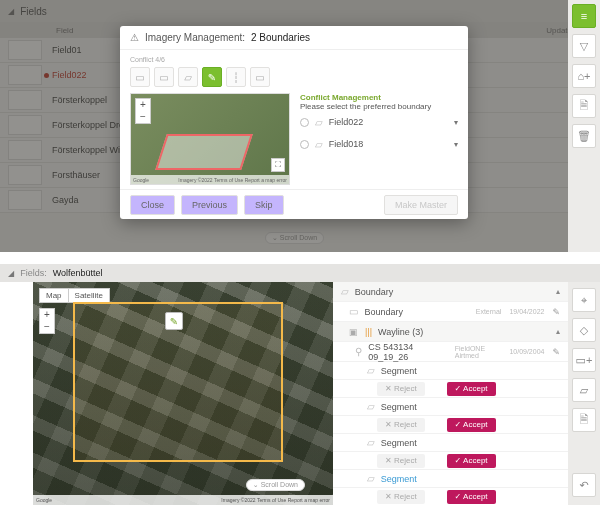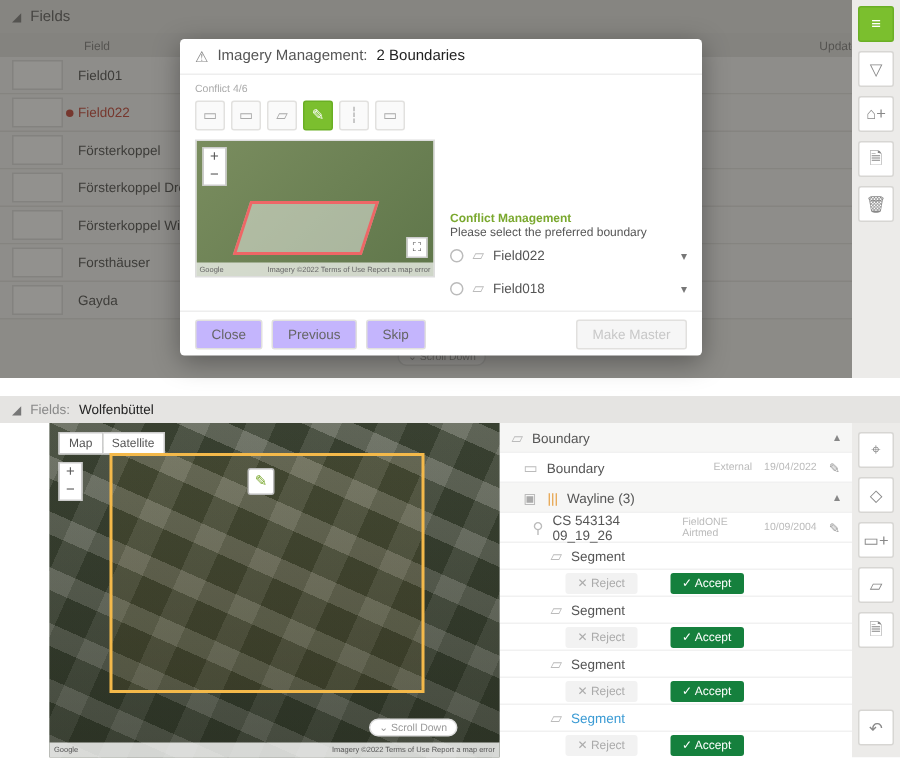--- a/index.html
+++ b/index.html
@@ -33,21 +33,21 @@
   .conf-lbl{ font-size:7px; color:#aaa; margin-bottom:4px; display:block;}
   .tool-row{ display:flex; gap:4px; margin-bottom:6px; }
   .tool-btn{ width:20px;height:20px;border:1px solid #e2e1df;border-radius:2px;display:flex;align-items:center;justify-content:center;font-size:10px;color:#aaa;background:#fafafa;}
   .tool-btn.on{ background:#7bbf2e; color:#fff; border-color:#6aaf24;}
   .modal-main{ display:flex; gap:10px;}
   .mini-map{ width:160px; height:92px; background:linear-gradient(135deg,#7a8d5f,#5f764a); position:relative; border:1px solid #ddd;}
   .mini-map .poly{ position:absolute; left:30px; top:40px; width:86px; height:36px; background:rgba(255,255,255,0.45); border:2px solid #e66; transform:skewX(-18deg);}
   .mini-map .zoom{ position:absolute; top:4px; left:4px; width:16px; background:#fff; border:1px solid #ccc; font-size:10px; text-align:center; line-height:12px;}
   .mini-map .attrib{position:absolute;bottom:0;left:0;right:0;height:9px;background:rgba(255,255,255,.7);font-size:5px;color:#666;display:flex;align-items:center;justify-content:space-between;padding:0 2px;}
   .mini-map .full{position:absolute;right:4px;bottom:12px;width:14px;height:14px;background:#fff;border:1px solid #ccc;font-size:8px;display:flex;align-items:center;justify-content:center;}
-  .choose-col{ flex:1;margin-top:48px;}
+  .choose-col{ flex:1;}
   .choose-hd{ font-size:8px;}
   .choose-hd b{ color:#7aa82e; display:block; font-weight:600;}
   .opt{ display:flex; align-items:center; gap:6px; height:22px; font-size:9px; color:#555;}
   .opt .radio{ width:9px;height:9px;border:1px solid #bbb;border-radius:50%;}
   .opt .shape{ font-size:10px;color:#bbb;}
   .opt .caret{ margin-left:auto; font-size:8px;color:#777;}
   .modal-ft{ height:30px; border-top:1px solid #eee; display:flex; align-items:center; gap:6px; padding:0 10px;}
   .m-btn{ height:20px; padding:0 10px; background:#c4b5fd; border:1px solid #e1e0de; border-radius:2px; font-size:9px; color:#666;}
   .m-btn.ghost{ margin-left:auto; color:#c8c8c8; background:#f6f6f6;}
 
@@ -78,21 +78,21 @@
   .tree-row.l2{ padding-left:22px;}
   .tree-row.l3{ padding-left:34px; height:18px;}
   .tree-row.l4{ padding-left:44px; height:18px;}
   .meta{ margin-left:auto; font-size:7px; color:#bbb; display:flex; gap:8px; align-items:center;}
   .caretR{color:#888;font-size:8px;}
   .pencil{color:#999;font-size:9px;}
   .exp-green{color:#7bbf2e;}
   .seg-ico{color:#bbb; font-size:10px;}
   .pill{ display:inline-flex;align-items:center;gap:3px; height:14px; padding:0 8px; border-radius:2px; font-size:8px;}
   .pill.rej{ background:#f2f2f2; color:#aaa;}
-  .pill.acc{ background:#15803d; color:#fff;}
+  .pill.acc{ background:#be185d; color:#fff;}
   .seg-label.sel{ color:#3b9bd4;}
 
   .right-rail2{ position:absolute; right:0; top:18px; bottom:0; width:32px; background:#ecebe9; display:flex; flex-direction:column; align-items:center; gap:6px; padding-top:6px;}
 </style>
 </head>
 <body>
 
 <div class="top-half">
   <div class="fields-panel">
     <div class="panel-header">

